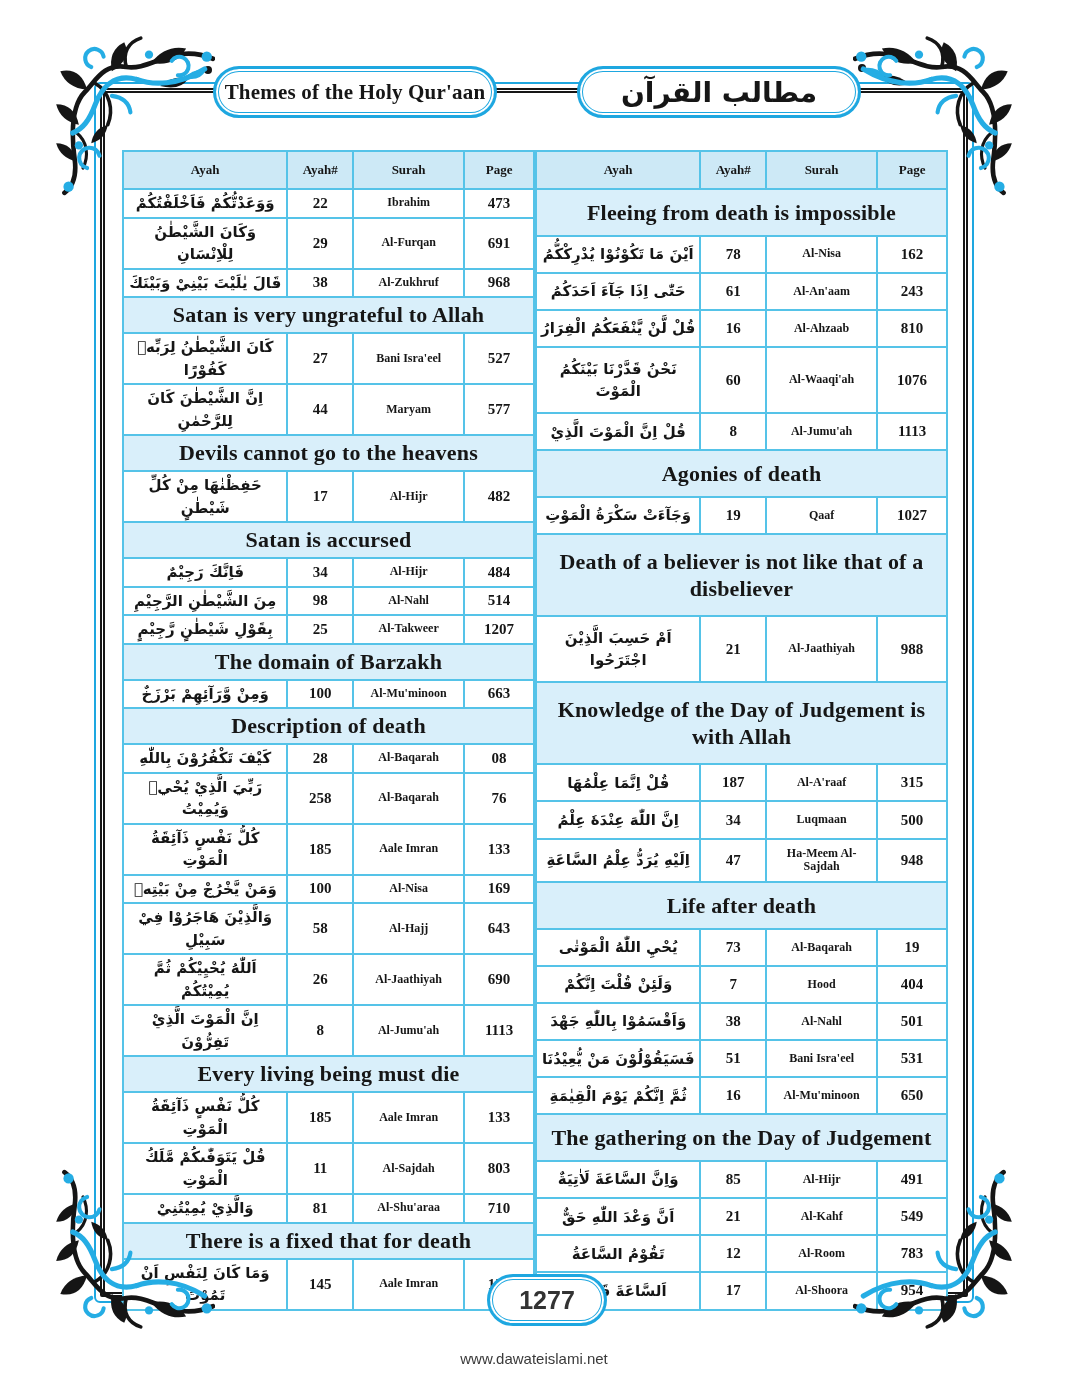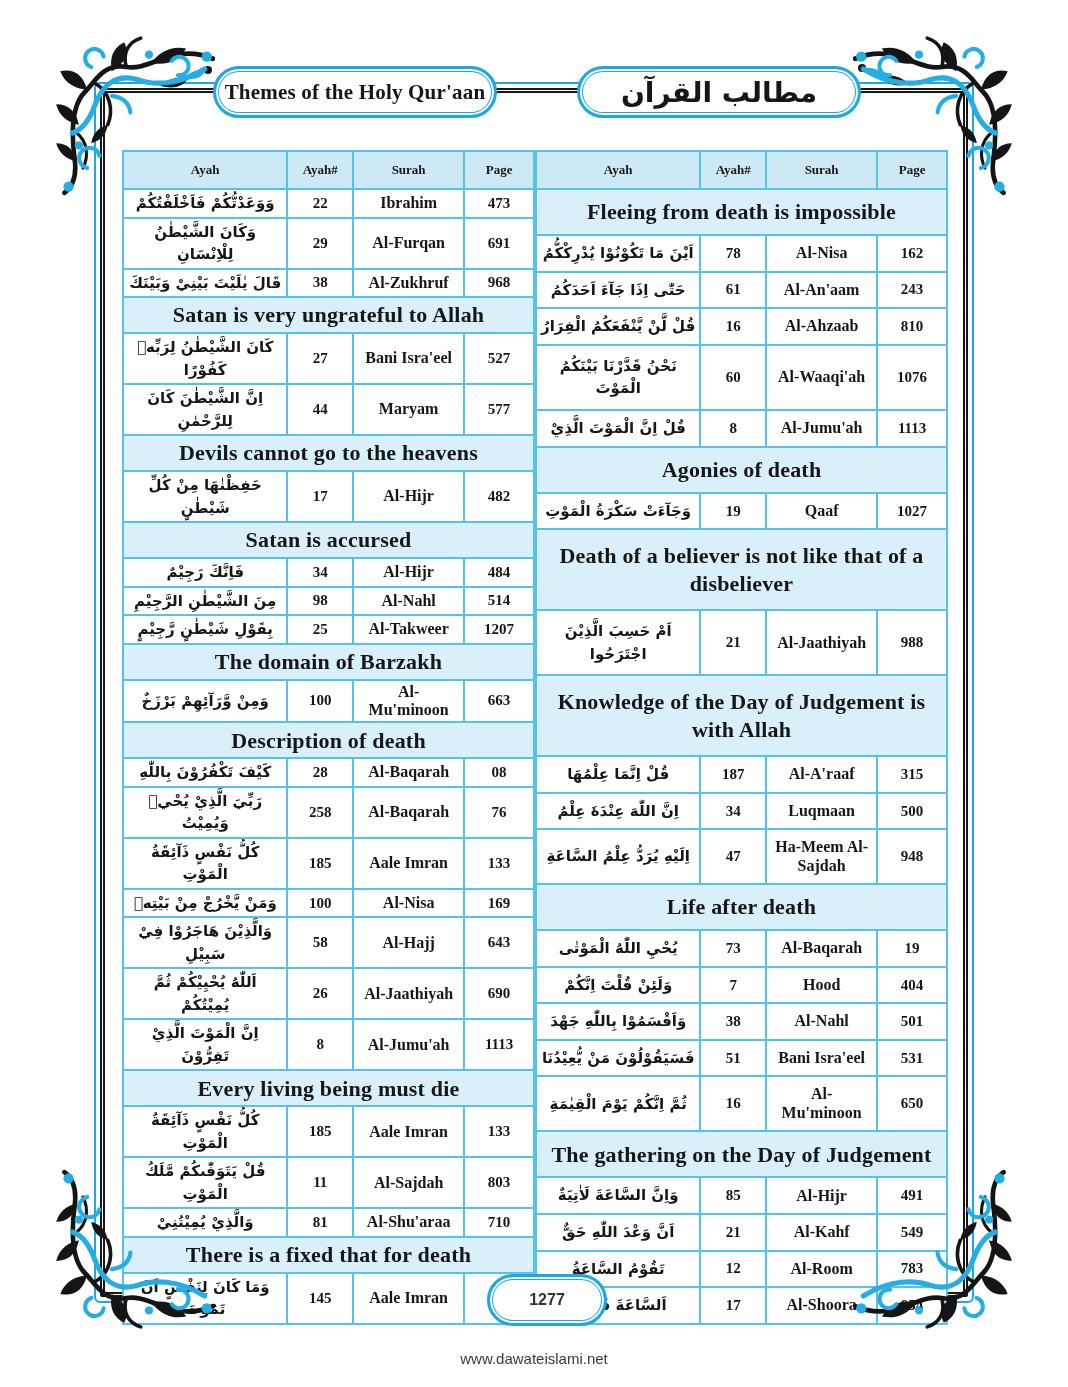--- a/index.html
+++ b/index.html
@@ -20,36 +20,36 @@
   .sprig.right{left:856px;top:62px;transform:scaleX(-1);}
   
   .pill{position:absolute;background:#fff;border:3px solid var(--accent_blue,#1ea7e0);
         border-radius:26px;display:flex;align-items:center;justify-content:center;z-index:6;
         box-shadow:inset 0 0 0 2px #fff, inset 0 0 0 3px var(--accent_blue,#1ea7e0);}
   .pill-en{left:213px;top:66px;width:278px;height:46px;
            font-weight:bold;font-size:21px;letter-spacing:.2px;}
   .pill-ar{left:577px;top:66px;width:278px;height:46px;direction:rtl;
            font-family:"DejaVu Sans",sans-serif;font-weight:bold;font-size:28px;}
   .pill-page{left:487px;top:1274px;width:114px;height:46px;
-             font-family:"Liberation Sans",sans-serif;font-weight:600;font-size:16px;color:#333;}
+             font-family:"Liberation Sans",sans-serif;font-weight:600;font-size:25px;color:#333;}
   
   .tables{position:absolute;left:122px;top:150px;width:826px;display:flex;z-index:3;}
   table.qtable{width:413px;border-collapse:collapse;table-layout:fixed;background:#fff;}
   .qtable th,.qtable td{border:2px solid var(--table_border,#55c3e8);padding:2px 4px;
                         text-align:center;vertical-align:middle;overflow:hidden;}
   .qtable thead tr{height:38px;}
   .qtable th{background:var(--header_bg,#cde9f6);font-size:13px;font-weight:600;}
   tr.data-row{height:24px;}
   tr.section-row{height:36px;}
   tr.section-row td{background:var(--section_bg,#d9effa);font-size:22px;font-weight:700;
                     line-height:1.25;letter-spacing:.2px;padding:3px 6px;}
   td.ar{direction:rtl;font-family:"DejaVu Sans",sans-serif;font-weight:700;font-size:15px;
         line-height:1.5;}
   td.num,td.pg{font-weight:700;font-size:15px;}
-  td.sur{font-size:16px;font-weight:600;line-height:1.15;}
+  td.sur{font-size:12px;font-weight:600;line-height:1.15;}
   
   .website{position:absolute;left:0;top:1350px;width:100%;text-align:center;
            font-family:"Liberation Sans",sans-serif;font-size:15px;color:#3a3a3a;z-index:2;}
 </style>
 </head>
 <body>
 
 <div class="page">
 
   <div class="frame-blue"></div>

